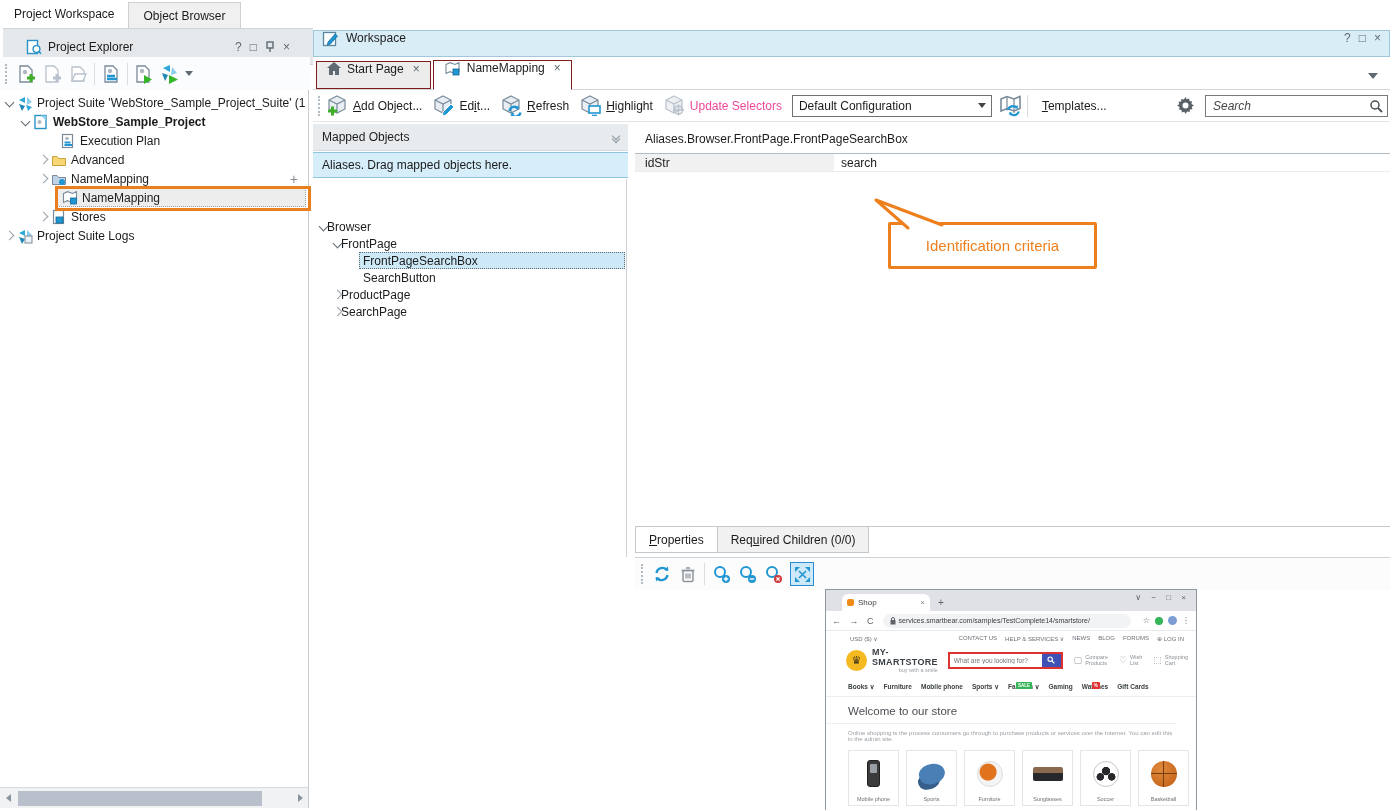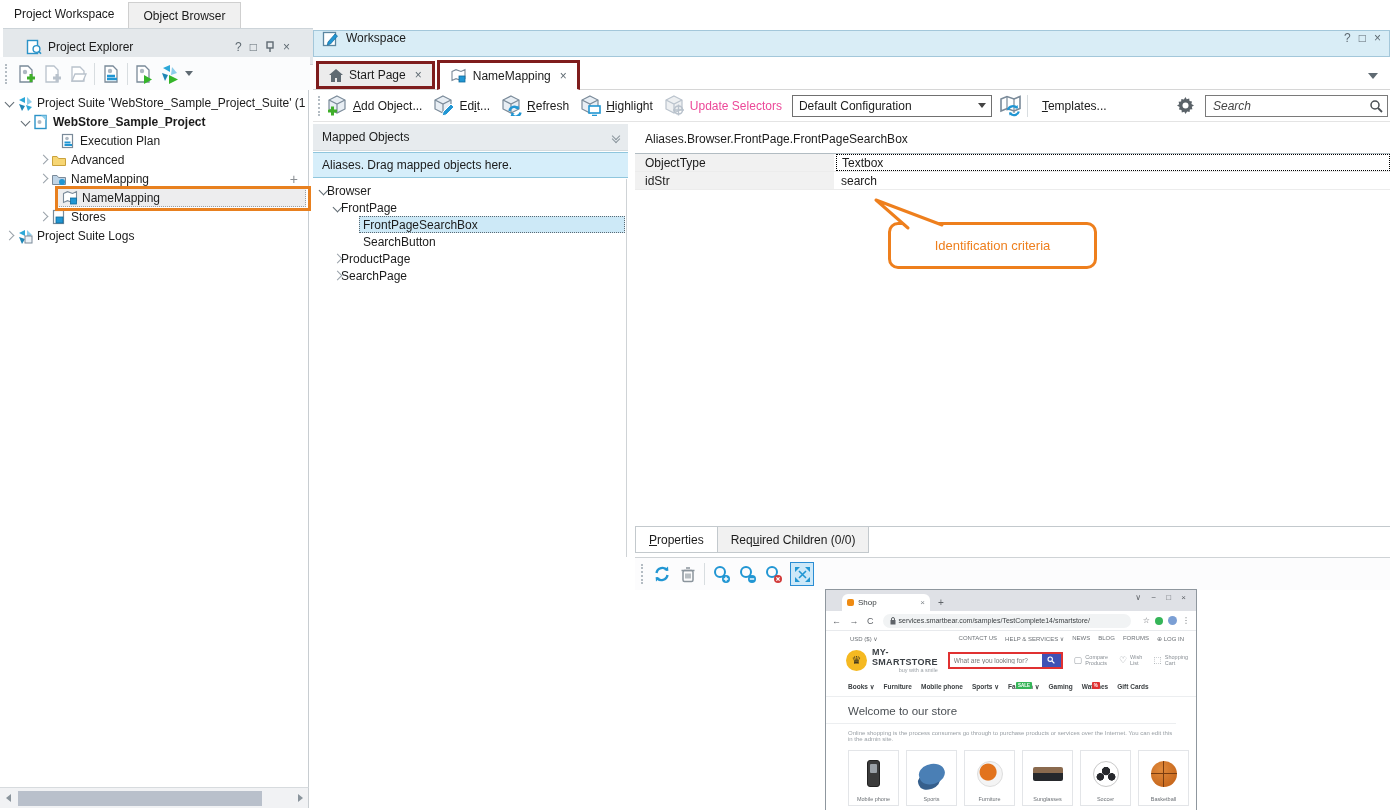--- a/index.html
+++ b/index.html
@@ -39,21 +39,21 @@
   .sb-arrow { width:16px; height:100%; display:flex; align-items:center; justify-content:center; }
   .sb-tri-l { width:0;height:0;border-top:4px solid transparent;border-bottom:4px solid transparent;border-right:5px solid #8a949c; }
   .sb-tri-r { width:0;height:0;border-top:4px solid transparent;border-bottom:4px solid transparent;border-left:5px solid #8a949c; }
   #pe-thumb { height:15px; width:244px; background:#b9c0cb; margin-left:2px; }
 
   
   #ws-header { left:313px; top:30px; width:1077px; height:27px; background:#d9edf6; border:1px solid #a3c7da; display:flex; align-items:flex-start; padding:0 8px; }
   #ws-header .title { margin-left:7px; flex:1; }
 
   #ws-tabs { left:313px; top:59px; width:1077px; height:31px; border-bottom:1px solid #d6d6d6; display:flex; align-items:flex-end; }
-  .ws-tab { height:30px; display:flex; align-items:center; padding:0 10px; border:3px solid #7f1d1d; margin-right:2px; }
+  .ws-tab { height:30px; display:flex; padding:0 10px; border:1px solid #7f1d1d; margin-right:2px; }
   .ws-tab.inactive { background:#ececec; height:28px; }
   .ws-tab.active { background:#fff; border-bottom:1px solid #fff; margin-bottom:-1px; z-index:2; }
   .tab-x { color:#5f6a72; margin-left:9px; font-size:12px; }
   #ws-tab-caret { position:absolute; right:12px; top:14px; width:0; height:0; border-left:5px solid transparent; border-right:5px solid transparent; border-top:6px solid #5f6a72; }
 
   #ws-toolbar { left:313px; top:90px; width:1077px; height:32px; background:#fff; border-bottom:1px solid #e4e4e4; display:flex; align-items:center; padding-left:3px; }
   .tb-item { display:flex; align-items:center; margin-right:10px; white-space:nowrap; }
   .tb-item .txt { margin-left:5px; }
   .tb-item.disabled { color:#ec4899; }
   #cfg-combo { width:200px; height:22px; border:1px solid #707070; background:#fff; display:flex; align-items:center; padding-left:6px; margin-right:6px; }
@@ -74,21 +74,21 @@
   .mo-sel { position:absolute; left:46px; right:1px; top:0; bottom:0; background:#cde9f7; border:1px dotted #5b6a74; }
 
   
   #insp { left:635px; top:124px; width:755px; height:433px; background:#fff; }
   #insp-path { padding:8px 0 7px 10px; }
   #insp-table { border-top:1px solid #b2bcc2; }
   .prow { display:flex; height:18px; align-items:stretch; border-bottom:1px solid #ececec; }
   .pname { width:201px; background:#f1f1f1; border-right:2px solid #fff; display:flex; align-items:center; padding-left:10px; }
   .pval { flex:1; display:flex; align-items:center; padding-left:5px; position:relative; }
   .pval.focused { border:1px dotted #000; }
-  #callout-bubble { position:absolute; left:253px; top:98px; width:209px; height:47px; border:3px solid #ee7f1d; border-radius:10px; background:#fff; display:flex; align-items:center; justify-content:center; color:#ee7f1d; font-size:13px; z-index:4; }
+  #callout-bubble { position:absolute; left:253px; top:98px; width:209px; height:47px; border:3px solid #ee7f1d; border-radius:2px; background:#fff; display:flex; align-items:center; justify-content:center; color:#ee7f1d; font-size:15px; z-index:4; }
   #callout-beak { position:absolute; left:223px; top:70px; z-index:5; pointer-events:none; }
   #insp-tabs { position:absolute; left:0; bottom:4px; width:755px; border-top:1px solid #c3c9cd; display:flex; align-items:flex-start;margin-top:15px; }
   .insp-tab { height:26px; display:flex; align-items:center; padding:0 13px; }
   .insp-tab.active { background:#fff; border:1px solid #c3c9cd; border-top:none; }
   .insp-tab.inactive { background:#f1f1f1; border:1px solid #c3c9cd; border-top:none; border-left:none; }
 
   
   #bp { left:635px; top:557px; width:755px; height:253px; background:#fff; border-top:1px solid #cfd3d6; }
   #bp-toolbar { display:flex; align-items:center; height:32px; padding-left:4px; background:#fcfcfd; }
   .fit-sel { width:24px; height:24px; background:#cde8f8; border:1px solid #2a8dd4; display:flex; align-items:center; justify-content:center; }
@@ -418,21 +418,21 @@
   <span>Mapped Objects</span>
   <span class="dbl-chev">
     <span class="chev open" style="border-color:#8a949c; width:6px; height:6px;"></span>
     <span class="chev open" style="border-color:#8a949c; width:6px; height:6px; margin-top:-4px;"></span>
   </span>
 </div>
 <div id="mo-hint" class="abs">
   <span>Aliases. Drag mapped objects here.</span>
 </div>
 <div id="mo-tree" class="abs">
-  <div class="mrow" style="padding-left:7px;">
+  <div class="mrow" style="padding-left:7px;margin-top:36px;">
     <span class="chev open"></span>
     <span class="lbl">Browser</span>
   </div>
   <div class="mrow" style="padding-left:21px;">
     <span class="chev open"></span>
     <span class="lbl">FrontPage</span>
   </div>
   <div class="mrow" style="padding-left:50px;">
     <span class="mo-sel"></span>
     <span class="lbl" style="position:relative;">FrontPageSearchBox</span>
@@ -446,24 +446,20 @@
   </div>
   <div class="mrow" style="padding-left:21px;">
     <span class="chev closed"></span>
     <span class="lbl">SearchPage</span>
   </div>
 </div>
 
 <div id="insp" class="abs">
   <div id="insp-path">Aliases.Browser.FrontPage.FrontPageSearchBox</div>
   <div id="insp-table">
-    <div class="prow">
-      <span class="pname">ObjectType</span>
-      <span class="pval focused">Textbox</span>
-    </div>
     <div class="prow">
       <span class="pname">idStr</span>
       <span class="pval">search</span>
     </div>
   </div>
 
   <svg id="callout-beak" width="100" height="40" viewBox="0 0 100 40">
     <path d="M18,6 L84,31 L50,34 Z" fill="#fff"></path>
     <path d="M18,6 L84,31 M18,6 L50,34" fill="none" stroke="#ee7f1d" stroke-width="3" stroke-linecap="round"></path>
   </svg>

